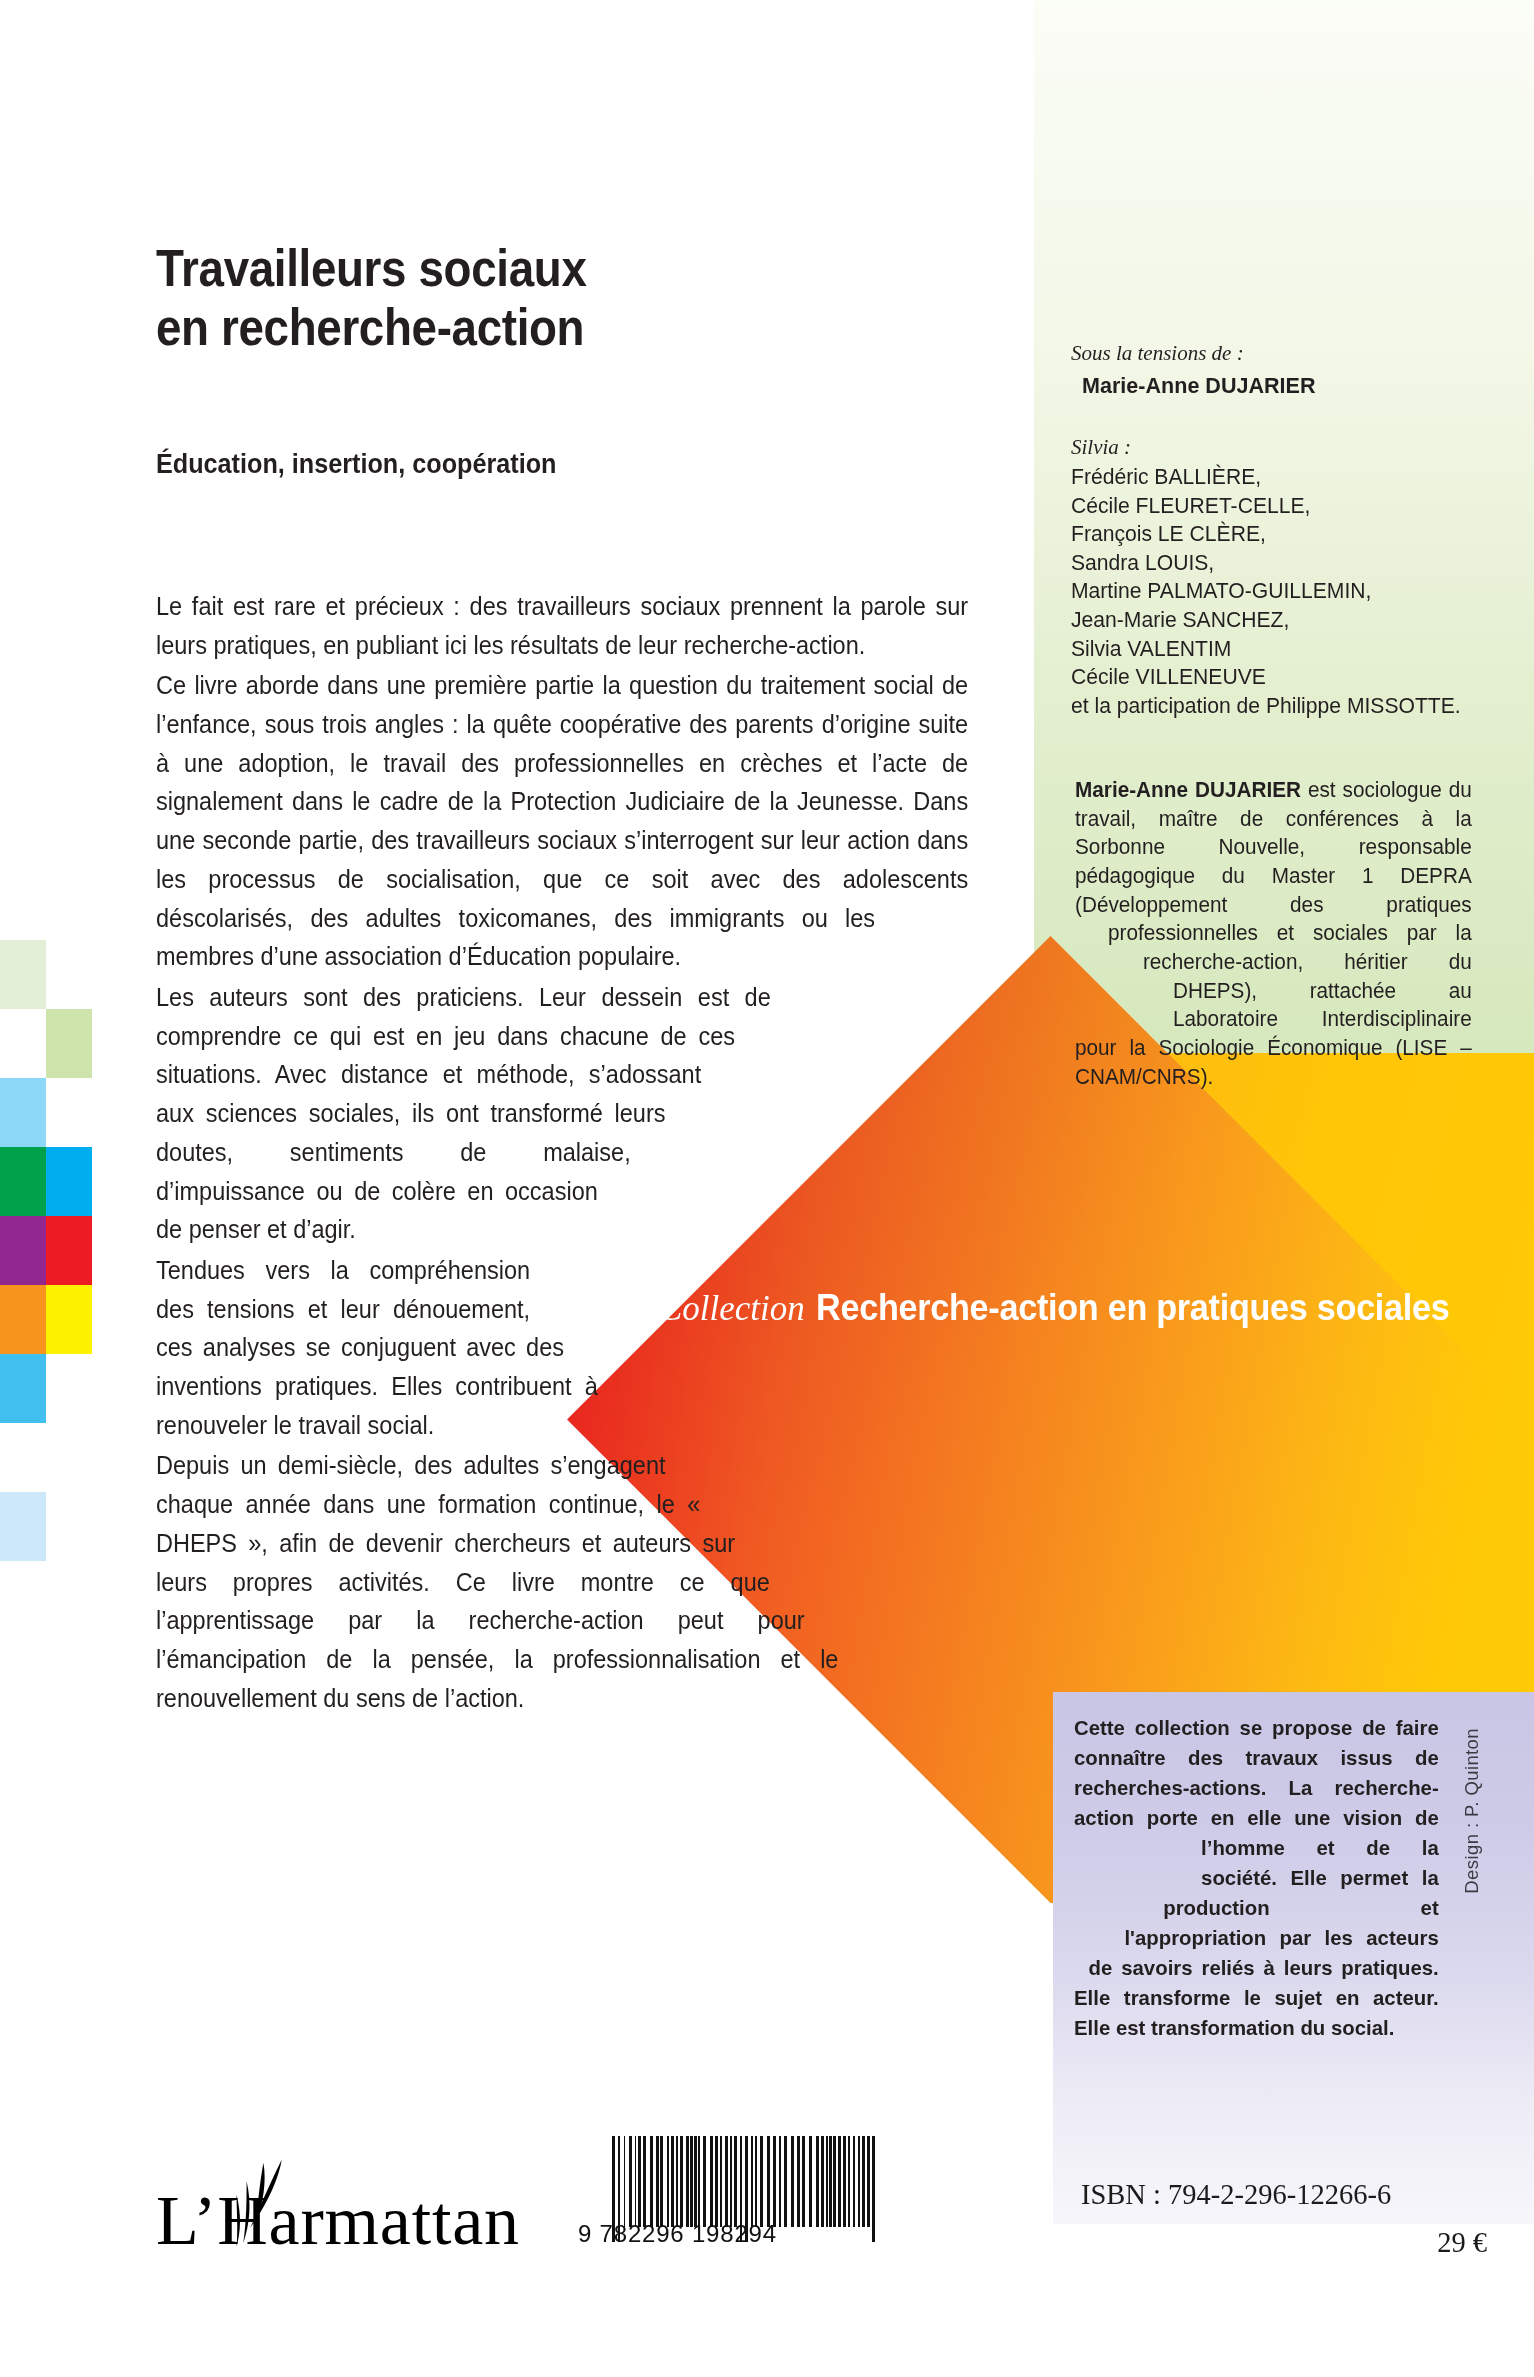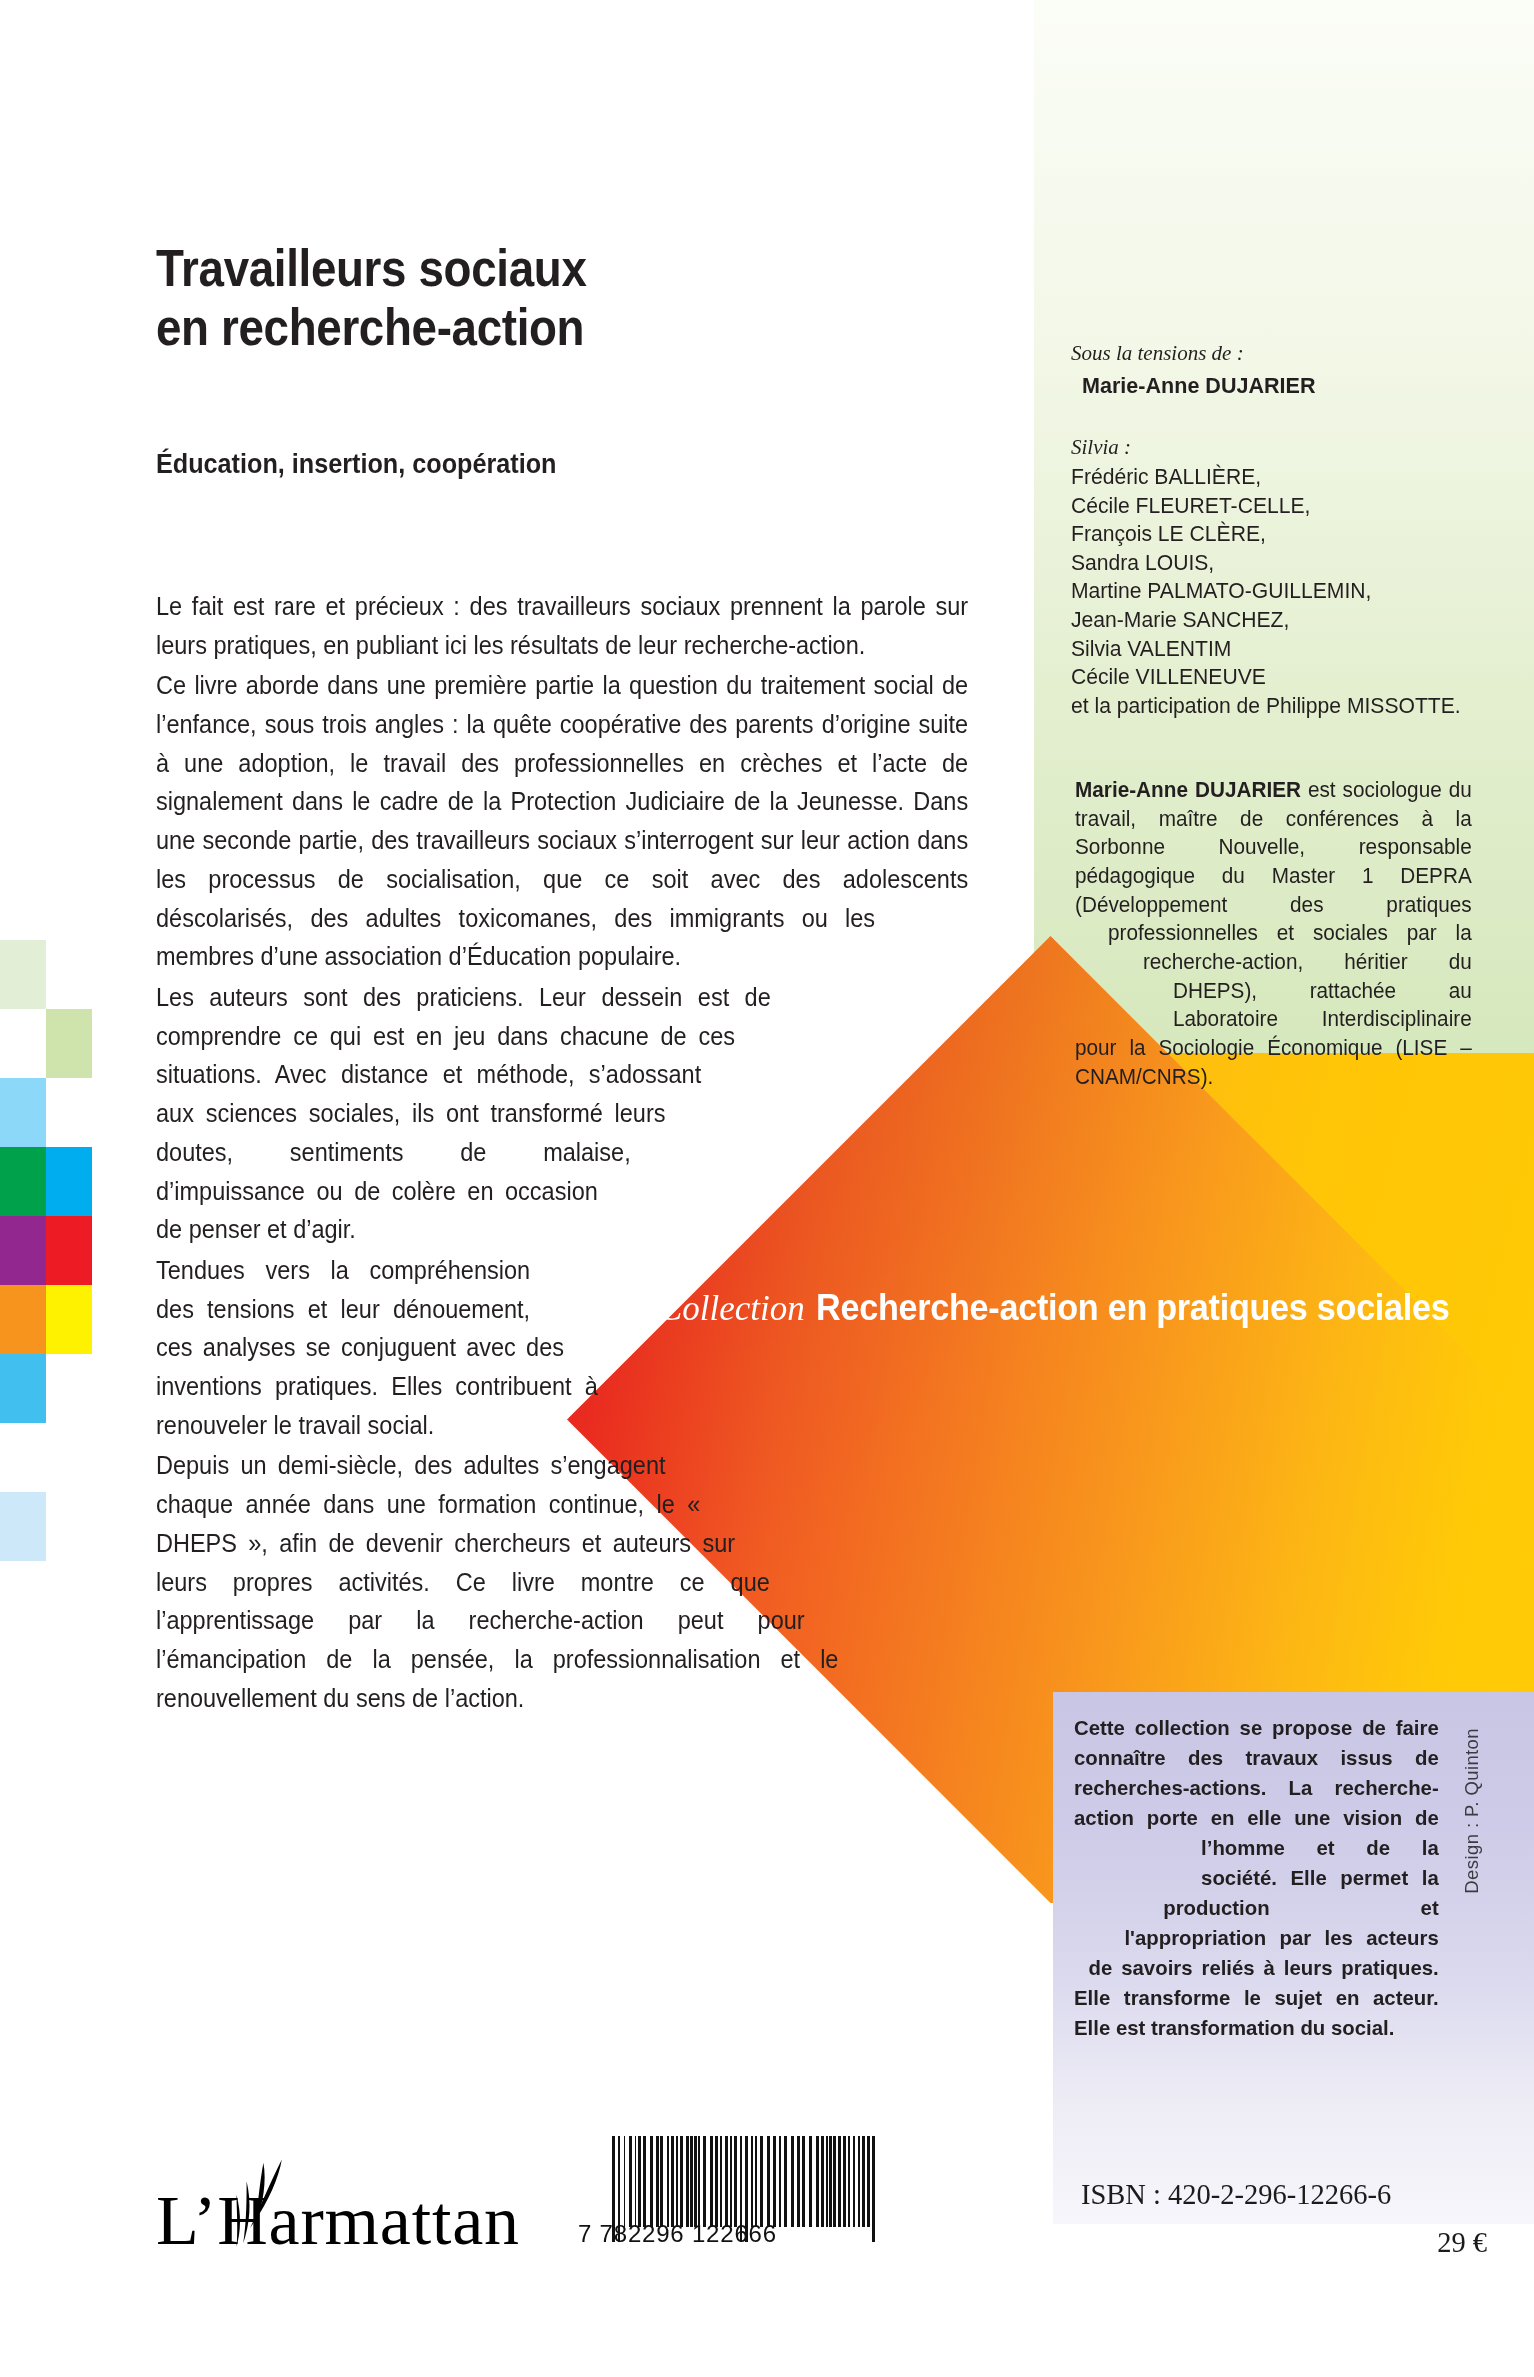--- a/index.html
+++ b/index.html
@@ -387,21 +387,21 @@
   <div class="purple-text">
     <div style="float:left;clear:left;width:0;height:134px;"></div>
     <div style="float:left;clear:left;width:131px;height:30px;"></div>
     <div style="float:left;clear:left;width:92px;height:30px;"></div>
     <div style="float:left;clear:left;width:52px;height:30px;"></div>
     <div style="float:left;clear:left;width:15px;height:30px;"></div>
     <span>Cette collection se propose de faire connaître des travaux issus de recherches-actions. La recherche-action porte en elle une vision de l’homme et de la société. Elle permet la production et l'appropriation par les acteurs de savoirs reliés à leurs pratiques. Elle transforme le sujet en acteur. Elle est transformation du social.</span>
   </div>
   <div class="design-credit">Design : P. Quinton</div>
 
-  <div class="isbn">ISBN : 420-2-296-12266-6</div>
+  <div class="isbn">ISBN : 794-2-296-12266-6</div>
   <div class="price">29 €</div>
 
   <div class="logo">
     <svg width="302" height="126" viewBox="0 0 360 150" style="position:absolute;left:0;top:0;">
       <path d="M128 8 C 132 30, 128 56, 118 84 C 122 52, 124 30, 128 8 Z" fill="#000"></path>
       <path d="M150 4 C 146 28, 132 58, 112 86 C 126 56, 138 28, 150 4 Z" fill="#000"></path>
       <path d="M108 30 C 114 56, 112 80, 104 104 C 108 76, 108 52, 108 30 Z" fill="#000"></path>
       <path d="M96 46 C 102 70, 101 90, 96 108 C 98 86, 96 64, 96 46 Z" fill="#000"></path>
     </svg>
     <div class="logo-text">L’Harmattan</div>
@@ -454,17 +454,17 @@
         <i style="left: 221px; width: 2.5px;"></i>
         <i style="left: 226px; width: 2.5px;"></i>
         <i style="left: 231px; width: 3.4px;"></i>
         <i style="left: 236px; width: 1.7px;"></i>
         <i style="left: 241px; width: 1.7px;"></i>
         <i style="left: 246px; width: 1.7px;"></i>
         <i style="left: 250px; width: 2.5px;"></i>
         <i style="left: 255px; width: 2.5px;"></i>
         <i class="tall" style="left: 260px; width: 3.4px;"></i>
       </div>
-    <div class="bc-num">7   782296   122666</div>
+    <div class="bc-num">9   782296   198294</div>
   </div>
 
 </div>
 
 
 </body></html>

